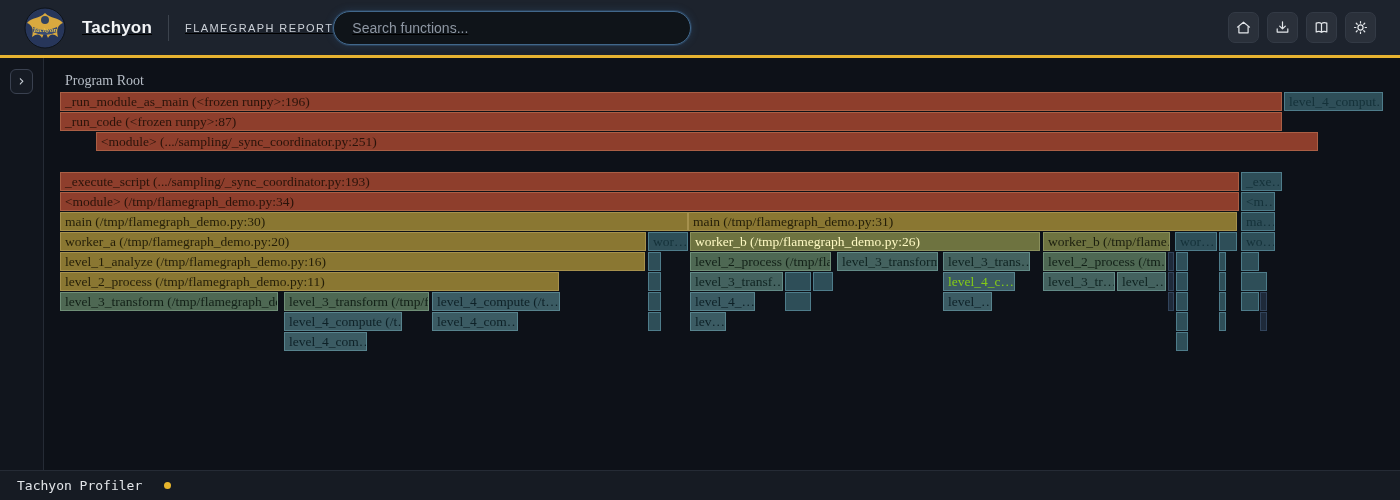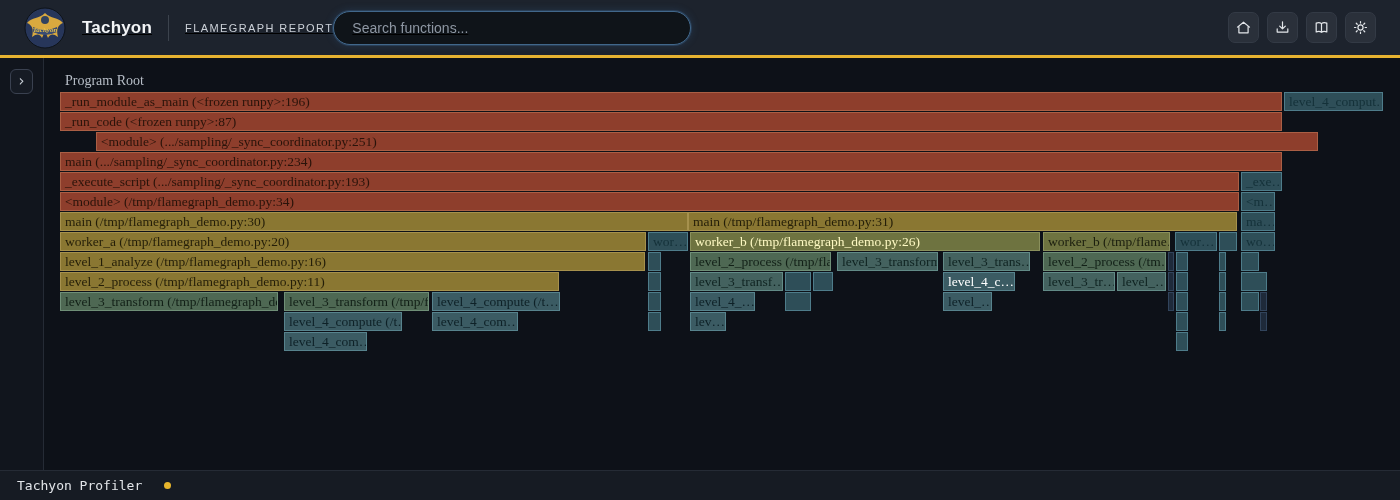--- a/index.html
+++ b/index.html
@@ -109,21 +109,20 @@
   <div class="sidebar">
     <div class="side-toggle">›</div>
   </div>
   <div class="flame-area">
     <div class="root-label">Program Root</div>
 
   <div class="fb" style="left: 16px; top: 34px; width: 1222px; height: 19px; background: rgb(142, 62, 44); border-color: rgb(170, 95, 69); color: rgb(42, 19, 10);">_run_module_as_main (&lt;frozen runpy&gt;:196)</div>
       <div class="fb" style="left: 1240px; top: 34px; width: 99px; height: 19px; background: rgb(46, 78, 88); border-color: rgb(78, 124, 138); color: rgb(20, 49, 57);">level_4_comput…</div>
       <div class="fb" style="left: 16px; top: 54px; width: 1222px; height: 19px; background: rgb(142, 62, 44); border-color: rgb(170, 95, 69); color: rgb(42, 19, 10);">_run_code (&lt;frozen runpy&gt;:87)</div>
       <div class="fb" style="left: 16px; top: 74px; width: 1222px; height: 19px; background: rgb(142, 62, 44); border-color: rgb(170, 95, 69); color: rgb(42, 19, 10); margin-left: 36px;">&lt;module&gt; (.../sampling/_sync_coordinator.py:251)</div>
-      <div class="fb" style="left: 16px; top: 94px; width: 1222px; height: 19px; background: rgb(142, 62, 44); border-color: rgb(170, 95, 69); color: rgb(42, 19, 10);">main (.../sampling/_sync_coordinator.py:234)</div>
       <div class="fb" style="left: 16px; top: 114px; width: 1179px; height: 19px; background: rgb(142, 62, 44); border-color: rgb(170, 95, 69); color: rgb(42, 19, 10);">_execute_script (.../sampling/_sync_coordinator.py:193)</div>
       <div class="fb" style="left: 1197px; top: 114px; width: 41px; height: 19px; background: rgb(46, 78, 88); border-color: rgb(78, 124, 138); color: rgb(20, 49, 57);">_exe…</div>
       <div class="fb" style="left: 16px; top: 134px; width: 1179px; height: 19px; background: rgb(142, 62, 44); border-color: rgb(170, 95, 69); color: rgb(42, 19, 10);">&lt;module&gt; (/tmp/flamegraph_demo.py:34)</div>
       <div class="fb" style="left: 1197px; top: 134px; width: 34px; height: 19px; background: rgb(46, 78, 88); border-color: rgb(78, 124, 138); color: rgb(20, 49, 57);">&lt;m…</div>
       <div class="fb" style="left: 16px; top: 154px; width: 628px; height: 19px; background: rgb(138, 119, 50); border-color: rgb(166, 145, 77); color: rgb(36, 30, 8);">main (/tmp/flamegraph_demo.py:30)</div>
       <div class="fb" style="left: 644px; top: 154px; width: 549px; height: 19px; background: rgb(138, 119, 50); border-color: rgb(166, 145, 77); color: rgb(36, 30, 8);">main (/tmp/flamegraph_demo.py:31)</div>
       <div class="fb" style="left: 1197px; top: 154px; width: 34px; height: 19px; background: rgb(46, 78, 88); border-color: rgb(78, 124, 138); color: rgb(20, 49, 57);">ma…</div>
       <div class="fb" style="left: 16px; top: 174px; width: 586px; height: 19px; background: rgb(138, 119, 50); border-color: rgb(166, 145, 77); color: rgb(36, 30, 8);">worker_a (/tmp/flamegraph_demo.py:20)</div>
       <div class="fb" style="left: 604px; top: 174px; width: 40px; height: 19px; background: rgb(46, 78, 88); border-color: rgb(78, 124, 138); color: rgb(20, 49, 57);">wor…</div>
       <div class="fb" style="left: 646px; top: 174px; width: 350px; height: 19px; background: rgb(110, 115, 64); border-color: rgb(138, 144, 92); color: #fef9c3;">worker_b (/tmp/flamegraph_demo.py:26)</div>
@@ -139,21 +138,21 @@
       <div class="fb" style="left: 999px; top: 194px; width: 123px; height: 19px; background: rgb(78, 104, 83); border-color: rgb(111, 143, 119); color: rgb(18, 32, 23);">level_2_process (/tm…</div>
       <div class="fb" style="left: 1124px; top: 194px; width: 6px; height: 19px; background: rgb(30, 42, 58); border-color: rgb(49, 68, 92); color: rgb(154, 164, 176);"></div>
       <div class="fb" style="left: 1132px; top: 194px; width: 12px; height: 19px; background: rgb(46, 78, 88); border-color: rgb(78, 124, 138); color: rgb(20, 49, 57);"></div>
       <div class="fb" style="left: 1175px; top: 194px; width: 7px; height: 19px; background: rgb(46, 78, 88); border-color: rgb(78, 124, 138); color: rgb(20, 49, 57);"></div>
       <div class="fb" style="left: 1197px; top: 194px; width: 18px; height: 19px; background: rgb(46, 78, 88); border-color: rgb(78, 124, 138); color: rgb(20, 49, 57);"></div>
       <div class="fb" style="left: 16px; top: 214px; width: 499px; height: 19px; background: rgb(138, 119, 50); border-color: rgb(166, 145, 77); color: rgb(36, 30, 8);">level_2_process (/tmp/flamegraph_demo.py:11)</div>
       <div class="fb" style="left: 604px; top: 214px; width: 13px; height: 19px; background: rgb(46, 78, 88); border-color: rgb(78, 124, 138); color: rgb(20, 49, 57);"></div>
       <div class="fb" style="left: 646px; top: 214px; width: 93px; height: 19px; background: rgb(68, 98, 95); border-color: rgb(98, 139, 135); color: rgb(15, 35, 33);">level_3_transf…</div>
       <div class="fb" style="left: 741px; top: 214px; width: 26px; height: 19px; background: rgb(46, 78, 88); border-color: rgb(78, 124, 138); color: rgb(20, 49, 57);"></div>
       <div class="fb" style="left: 769px; top: 214px; width: 20px; height: 19px; background: rgb(46, 78, 88); border-color: rgb(78, 124, 138); color: rgb(20, 49, 57);"></div>
-      <div class="fb" style="left: 899px; top: 214px; width: 72px; height: 19px; background: rgb(59, 91, 99); border-color: rgb(87, 131, 141); color: #ffffff;">level_4_c…</div>
+      <div class="fb" style="left: 899px; top: 214px; width: 72px; height: 19px; background: rgb(59, 91, 99); border-color: rgb(87, 131, 141); color: #84cc16;">level_4_c…</div>
       <div class="fb" style="left: 999px; top: 214px; width: 72px; height: 19px; background: rgb(68, 98, 95); border-color: rgb(98, 139, 135); color: rgb(15, 35, 33);">level_3_tr…</div>
       <div class="fb" style="left: 1073px; top: 214px; width: 49px; height: 19px; background: rgb(68, 98, 95); border-color: rgb(98, 139, 135); color: rgb(15, 35, 33);">level_…</div>
       <div class="fb" style="left: 1124px; top: 214px; width: 6px; height: 19px; background: rgb(30, 42, 58); border-color: rgb(49, 68, 92); color: rgb(154, 164, 176);"></div>
       <div class="fb" style="left: 1132px; top: 214px; width: 12px; height: 19px; background: rgb(46, 78, 88); border-color: rgb(78, 124, 138); color: rgb(20, 49, 57);"></div>
       <div class="fb" style="left: 1175px; top: 214px; width: 7px; height: 19px; background: rgb(46, 78, 88); border-color: rgb(78, 124, 138); color: rgb(20, 49, 57);"></div>
       <div class="fb" style="left: 1197px; top: 214px; width: 26px; height: 19px; background: rgb(46, 78, 88); border-color: rgb(78, 124, 138); color: rgb(20, 49, 57);"></div>
       <div class="fb" style="left: 16px; top: 234px; width: 218px; height: 19px; background: rgb(78, 104, 83); border-color: rgb(111, 143, 119); color: rgb(18, 32, 23);">level_3_transform (/tmp/flamegraph_dem…</div>
       <div class="fb" style="left: 240px; top: 234px; width: 145px; height: 19px; background: rgb(78, 104, 83); border-color: rgb(111, 143, 119); color: rgb(18, 32, 23);">level_3_transform (/tmp/fl…</div>
       <div class="fb" style="left: 388px; top: 234px; width: 128px; height: 19px; background: rgb(59, 91, 99); border-color: rgb(87, 131, 141); color: rgb(14, 33, 39);">level_4_compute (/t…</div>
       <div class="fb" style="left: 604px; top: 234px; width: 13px; height: 19px; background: rgb(46, 78, 88); border-color: rgb(78, 124, 138); color: rgb(20, 49, 57);"></div>

